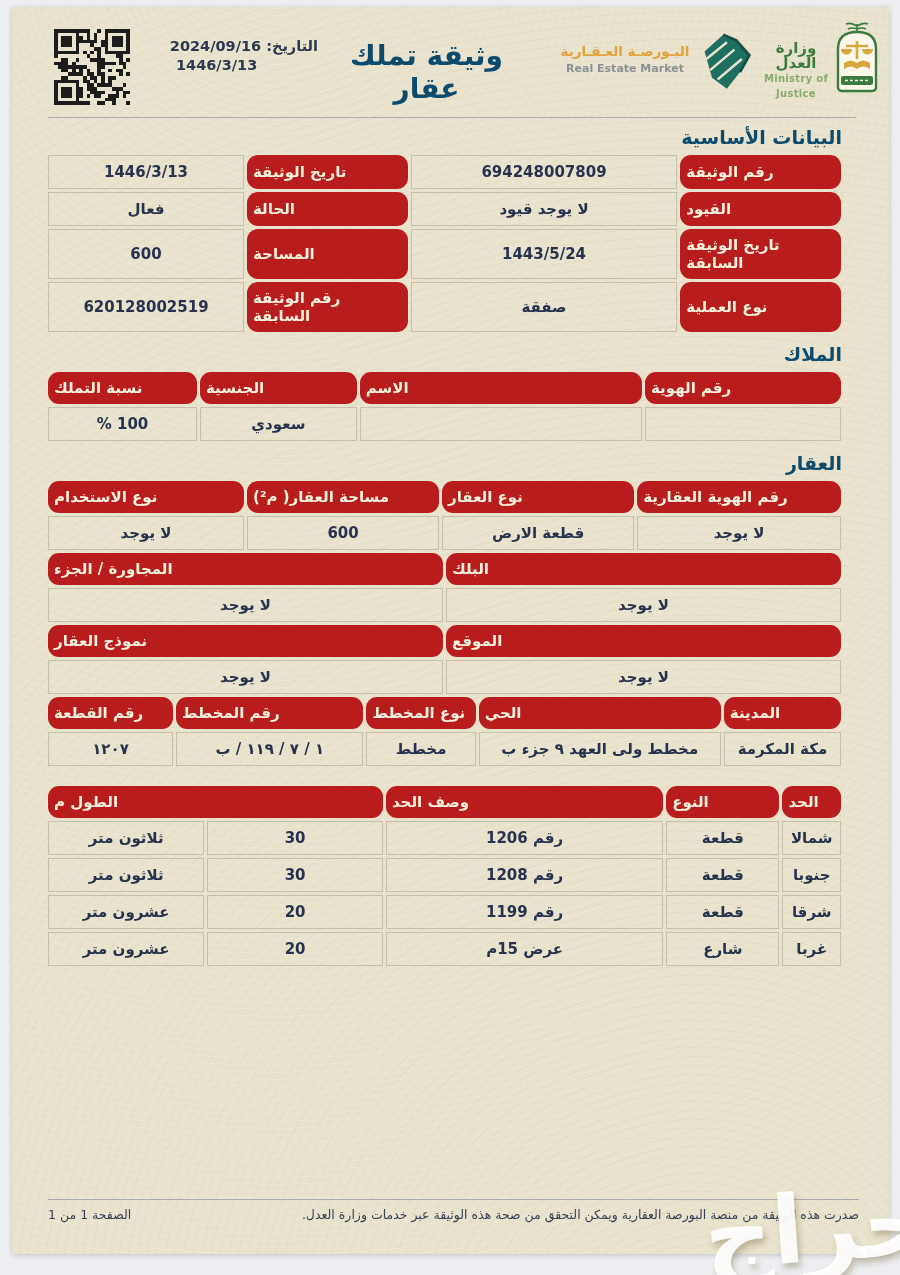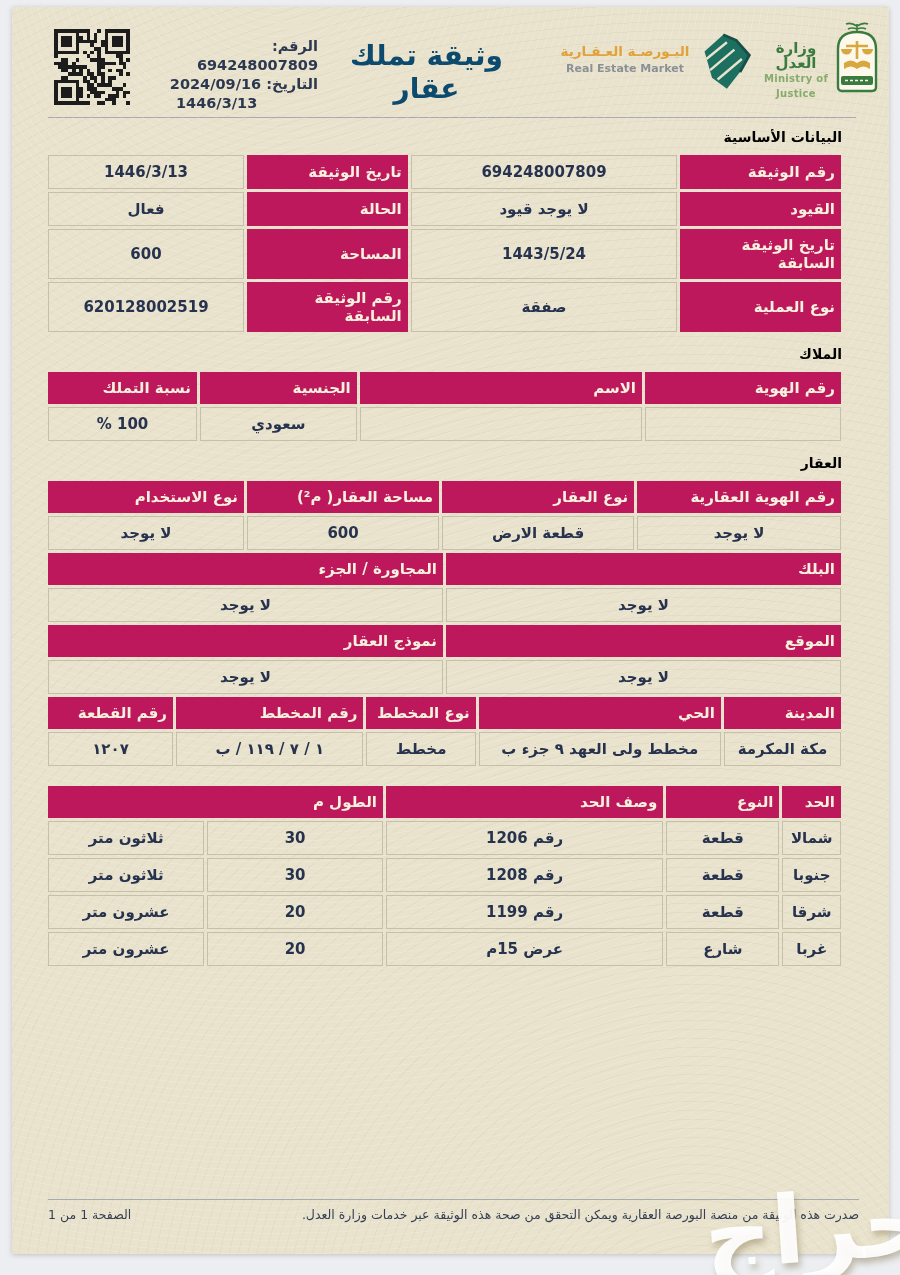--- a/index.html
+++ b/index.html
@@ -36,24 +36,24 @@
   .map { position:absolute; left:686px; top:16px; width:56px; height:68px; }
   .moj { position:absolute; left:744px; top:26px; width:80px; text-align:center; line-height:15px; }
   .moj .ar { font-size:15px; font-weight:bold; color:#3b7b40; }
   .moj .en { font-size:10px; font-weight:bold; color:#86ab6b; letter-spacing:.3px; }
   .emblem { position:absolute; left:818px; top:6px; width:54px; height:82px; }
 
   .hr { height:1px; background:#a7abb1; margin:0 33px 0 36px; }
 
   
   .content { padding:0 45px 0 33px; position:relative; }
-  .sec-title { font-size:14px; line-height:25px; font-weight:bold; color:#000000; margin:7px 2px 2px; }
+  .sec-title { font-size:19px; line-height:25px; font-weight:bold; color:#0c4a6e; margin:7px 2px 2px; }
 
   table { width:100%; border-collapse:separate; border-spacing:3px; table-layout:fixed; }
-  th { background:#be185d; color:#f6f1dd; font-weight:bold; font-size:15px; padding:7px 6px; text-align:right; }
+  th { background:#b91c1c; color:#f6f1dd; font-weight:bold; font-size:15px; padding:7px 6px; text-align:left;border-radius:11px; }
   td { border:1px solid #c6c0ab; font-weight:bold; font-size:15px; color:#27334e;
        padding:7px 6px; text-align:center; }
   .stack table { margin-top:-3px; }
   .stack table:first-child { margin-top:0; }
   .gap { height:14px; }
 
   
   .footer { position:absolute; left:36px; right:30px; bottom:32px; border-top:1px solid #a7abb1;
             padding-top:7px; display:flex; justify-content:space-between; align-items:flex-start;
             font-size:12.5px; color:#353f55; }
@@ -300,21 +300,20 @@
             <rect x="8" y="20" width="1" height="1" fill="#1c1c1c"></rect>
             <rect x="9" y="20" width="1" height="1" fill="#1c1c1c"></rect>
             <rect x="12" y="20" width="1" height="1" fill="#1c1c1c"></rect>
             <rect x="13" y="20" width="1" height="1" fill="#1c1c1c"></rect>
             <rect x="16" y="20" width="1" height="1" fill="#1c1c1c"></rect>
             <rect x="20" y="20" width="1" height="1" fill="#1c1c1c"></rect>
           </svg>
       </div>
 
       <div class="docnum">
-        <div><span>الرقم:</span> <span class="num">694248007809</span></div>
         <div><span>التاريخ:</span> <span class="num">2024/09/16</span></div>
         <span class="hijri num">1446/3/13</span>
       </div>
 
       <div class="title">وثيقة تملك عقار</div>
 
       <div class="rem">
         <div class="ar">البـورصـة العـقـارية</div>
         <div class="en">Real Estate Market</div>
       </div>

